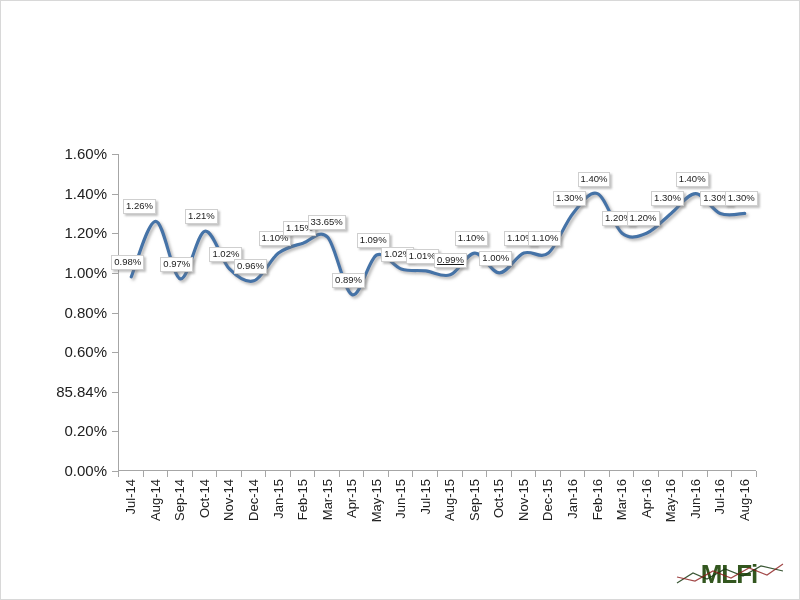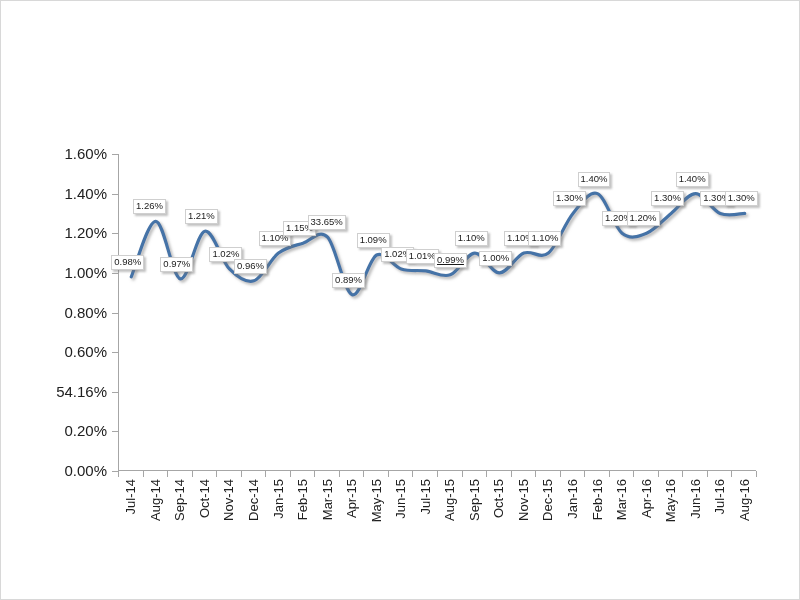--- a/index.html
+++ b/index.html
@@ -76,21 +76,21 @@
         <div class="ytick-label" style="left: 40px; width: 66px; top: 99.625px;">1.40%</div>
         <div class="ytick-mark" style="top: 108.625px;"></div>
         <div class="ytick-label" style="left: 40px; width: 66px; top: 139.25px;">1.20%</div>
         <div class="ytick-mark" style="top: 148.25px;"></div>
         <div class="ytick-label" style="left: 40px; width: 66px; top: 178.875px;">1.00%</div>
         <div class="ytick-mark" style="top: 187.875px;"></div>
         <div class="ytick-label" style="left: 40px; width: 66px; top: 218.5px;">0.80%</div>
         <div class="ytick-mark" style="top: 227.5px;"></div>
         <div class="ytick-label" style="left: 40px; width: 66px; top: 258.125px;">0.60%</div>
         <div class="ytick-mark" style="top: 267.125px;"></div>
-        <div class="ytick-label" style="left: 40px; width: 66px; top: 297.75px;">54.16%</div>
+        <div class="ytick-label" style="left: 40px; width: 66px; top: 297.75px;">85.84%</div>
         <div class="ytick-mark" style="top: 306.75px;"></div>
         <div class="ytick-label" style="left: 40px; width: 66px; top: 337.375px;">0.20%</div>
         <div class="ytick-mark" style="top: 346.375px;"></div>
         <div class="ytick-label" style="left: 40px; width: 66px; top: 377px;">0.00%</div>
         <div class="ytick-mark" style="top: 386px;"></div>
       </div>
     <div id="plot">
       <svg id="line-svg" width="638" height="317" viewBox="0 0 638 317" style="position:absolute;left:0;top:0;overflow:visible;">
         <defs>
           <filter id="softshadow" x="-20%" y="-20%" width="150%" height="150%">
@@ -150,21 +150,21 @@
         <div class="xlabel" style="left: 588.5px; top: 394px;">Feb-16</div>
         <div class="xlabel" style="left: 613.038px; top: 394px;">Mar-16</div>
         <div class="xlabel" style="left: 637.577px; top: 394px;">Apr-16</div>
         <div class="xlabel" style="left: 662.115px; top: 394px;">May-16</div>
         <div class="xlabel" style="left: 686.654px; top: 394px;">Jun-16</div>
         <div class="xlabel" style="left: 711.192px; top: 394px;">Jul-16</div>
         <div class="xlabel" style="left: 735.731px; top: 394px;">Aug-16</div>
       </div>
     <div id="data-labels">
         <div class="dlabel" style="left: 110.269px; top: 169.838px;">0.98%</div>
-        <div class="dlabel" style="left: 132px; top: 114.362px; text-align: right;">1.26%</div>
+        <div class="dlabel" style="left: 122px; top: 114.362px; text-align: right;">1.26%</div>
         <div class="dlabel" style="left: 159.346px; top: 171.819px;">0.97%</div>
         <div class="dlabel" style="left: 183.885px; top: 124.269px;">1.21%</div>
         <div class="dlabel" style="left: 208.423px; top: 161.912px;">1.02%</div>
         <div class="dlabel" style="left: 232.962px; top: 173.8px;">0.96%</div>
         <div class="dlabel" style="left: 257.5px; top: 146.062px;">1.10%</div>
         <div class="dlabel" style="left: 282.038px; top: 136.156px;">1.15%</div>
         <div class="dlabel" style="left: 306.577px; top: 130.213px;">33.65%</div>
         <div class="dlabel" style="left: 331.115px; top: 187.669px;">0.89%</div>
         <div class="dlabel" style="left: 355.654px; top: 148.044px;">1.09%</div>
         <div class="dlabel" style="left: 380.192px; top: 161.912px;">1.02%</div>
@@ -179,14 +179,24 @@
         <div class="dlabel" style="left: 601.038px; top: 126.25px;">1.20%</div>
         <div class="dlabel" style="left: 625.577px; top: 126.25px;">1.20%</div>
         <div class="dlabel" style="left: 650.115px; top: 106.438px;">1.30%</div>
         <div class="dlabel" style="left: 674.654px; top: 86.625px;">1.40%</div>
         <div class="dlabel" style="left: 699.192px; top: 106.438px;">1.30%</div>
         <div class="dlabel" style="left: 723.731px; top: 106.438px;">1.30%</div>
       </div>
   </div>
 
 
+  <div id="mlfi-logo">
+    <svg viewBox="0 0 114 34" width="114" height="34" style="position:absolute;left:0;top:0;">
+      <rect x="0" y="0" width="114" height="34" fill="#ffffff"></rect>
+      <g font-family="Liberation Sans, sans-serif" font-size="26" font-weight="bold" fill="#33571F">
+        <text x="56" y="26" text-anchor="middle" letter-spacing="-1">MLFi</text>
+      </g>
+      <polyline points="4,26 20,16 34,22 52,12 70,19 88,9 110,14" fill="none" stroke="#173A12" stroke-width="1.2" opacity="0.85"></polyline>
+      <polyline points="4,20 22,24 40,14 58,21 76,11 94,18 110,7" fill="none" stroke="#8B1A1A" stroke-width="1.2" opacity="0.8"></polyline>
+    </svg>
+  </div>
 
 </div>
 
 </body></html>

